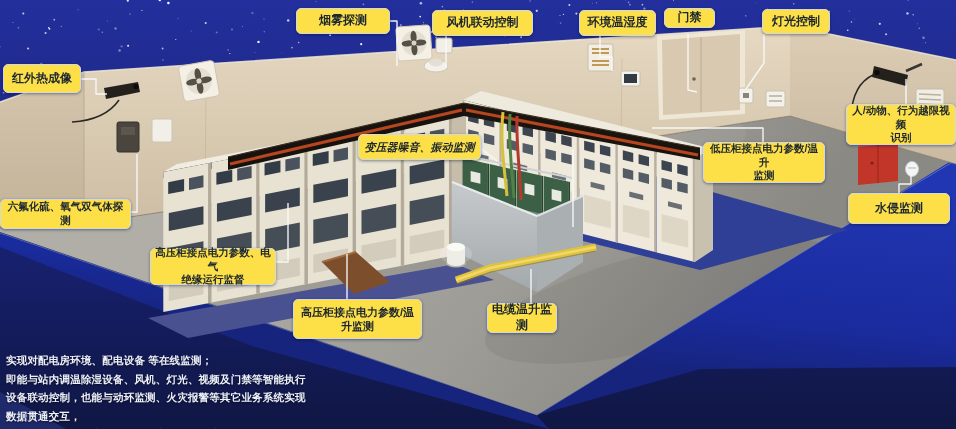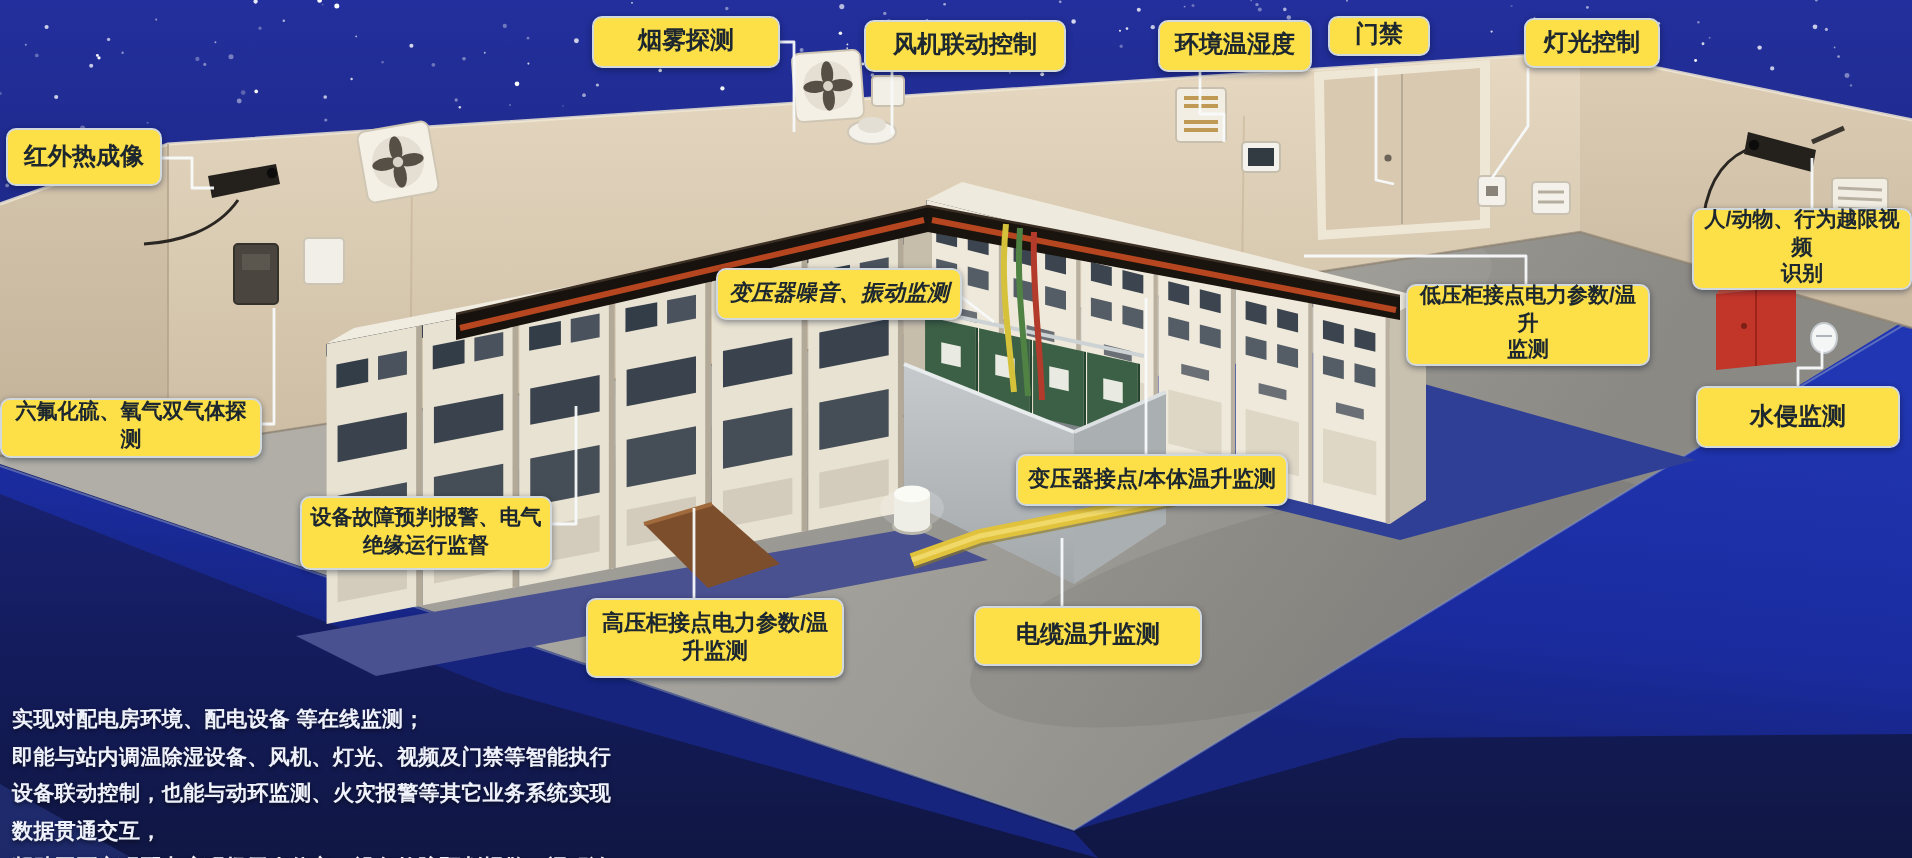--- a/index.html
+++ b/index.html
@@ -430,26 +430,25 @@
 <div class="callout" style="left:664px;top:8px;width:51px;height:20px;">门禁</div>
 <div class="callout" style="left:725px;top:9px;width:68px;height:25px;margin-left:37px;">灯光控制</div>
 <div class="callout" style="left:3px;top:64px;width:78px;height:29px;">红外热成像</div>
 <div class="callout" style="left:0px;top:199px;width:131px;height:30px;font-size:10.5px;">六氟化硫、氧气双气体探测</div>
 <div class="callout" style="left:846px;top:104px;width:110px;height:41px;font-size:10.5px;">人/动物、行为越限视频
 识别</div>
 <div class="callout" style="left:848px;top:193px;width:102px;height:31px;">水侵监测</div>
 <div class="callout" style="left:358px;top:134px;width:123px;height:26px;font-size:11px;font-style:italic;">变压器噪音、振动监测</div>
 <div class="callout" style="left:703px;top:142px;width:122px;height:41px;font-size:10.5px;">低压柜接点电力参数/温升
 监测</div>
-<div class="callout" style="left:508px;top:227px;width:136px;height:26px;font-size:11px;">变压器接点/本体温升监测</div>
-<div class="callout" style="left:150px;top:248px;width:126px;height:37px;font-size:10.5px;">设备故障预判报警、电气
+<div class="callout" style="left:150px;top:248px;width:126px;height:37px;font-size:10.5px;">高压柜接点电力参数、电气
 绝缘运行监督</div>
 <div class="callout" style="left:293px;top:299px;width:129px;height:40px;font-size:11px;">高压柜接点电力参数/温
 升监测</div>
-<div class="callout" style="left:487px;top:303px;width:114px;height:30px;text-align:right;">电缆温升监测</div>
+<div class="callout" style="left:487px;top:303px;width:70px;height:30px;">电缆温升监测</div>
 
 <div class="intro">实现对配电房环境、配电设备 等在线监测；
 即能与站内调温除湿设备、风机、灯光、视频及门禁等智能执行
 设备联动控制，也能与动环监测、火灾报警等其它业务系统实现
 数据贯通交互，
 帮助园区实现配电房现场无人值守、设备故障预判报警，远程诊
 断精准处理，运维人员足不出户即可完成在线巡检。</div>
 </div>
 
 </body></html>

